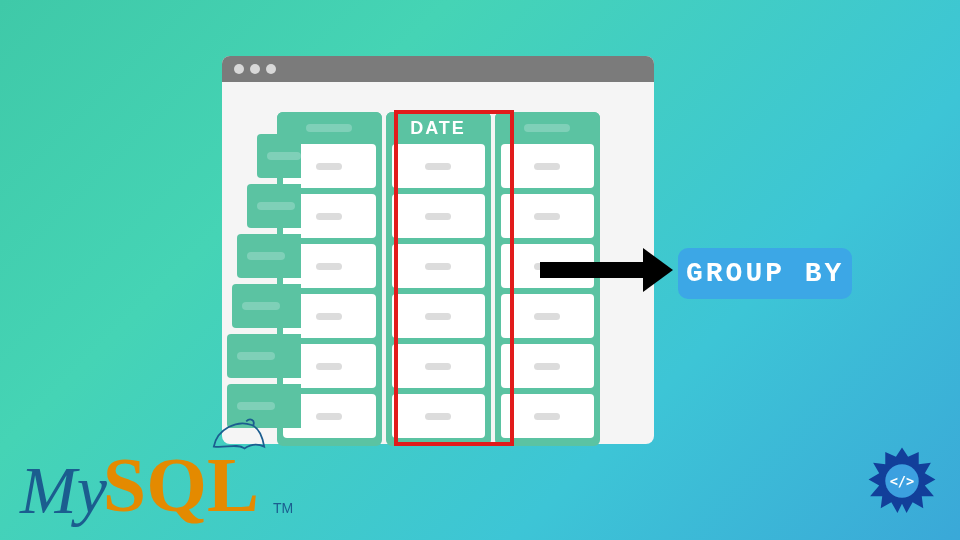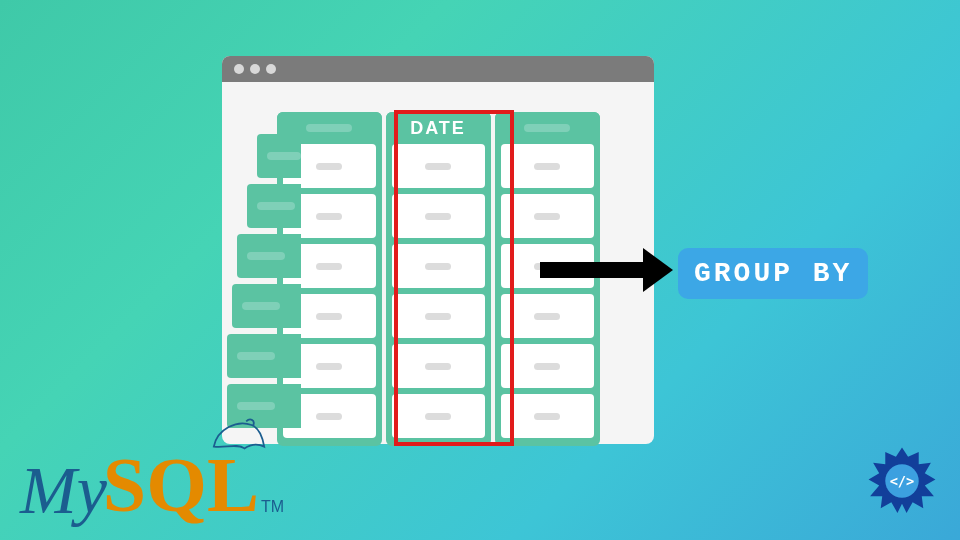--- a/index.html
+++ b/index.html
@@ -126,21 +126,21 @@
   
   .groupby {
     position:absolute;
     left:678px; top:248px;
     background:#3ca7e6;
     color:#fff;
     font-family: "Courier New", monospace;
     font-weight:700;
     font-size:28px;
     letter-spacing:3px;
-    padding:10px 16px;
+    padding:10px 8px;
     border-radius:10px;
   }
 
   
   .mysql {
     position:absolute;
     left:20px; bottom:10px;
     display:flex; align-items:flex-end;
   }
   .mysql .my {
@@ -151,25 +151,25 @@
     font-weight:500;
   }
   .mysql .sql {
     font-family: Georgia, serif;
     color:#e48a00;
     font-size:78px;
     font-weight:600;
     margin-left:-4px;
   }
   .mysql .tm {
-    font-size:16px;
+    font-size:14px;
     color:#1b5d8f;
     align-self:flex-end;
     margin-bottom:14px;
-    margin-left:2px;
+    margin-left:14px;
   }
   .dolphin {
     position:absolute;
     left:212px; bottom:88px;
     width:54px; height:36px;
   }
 
   
   .delftstack {
     position:absolute;

